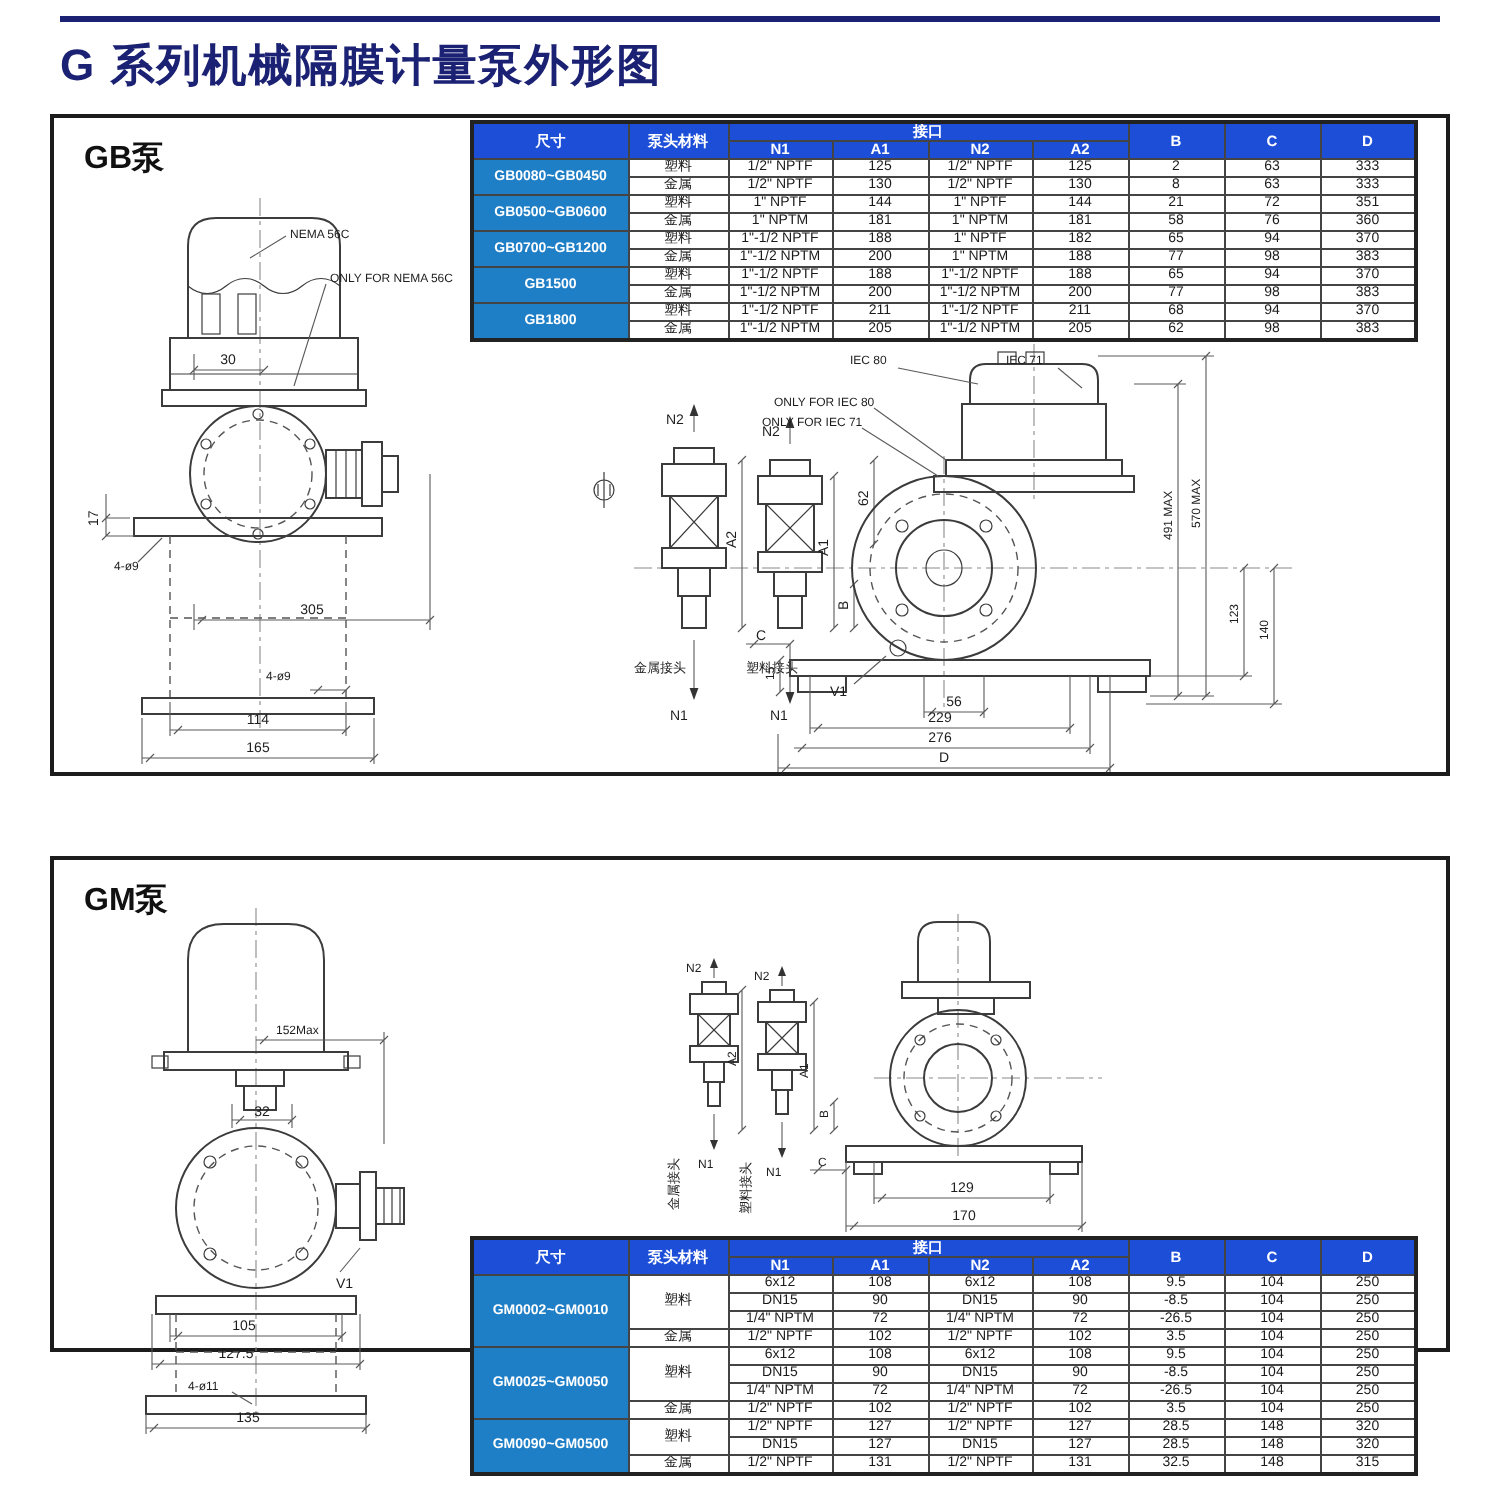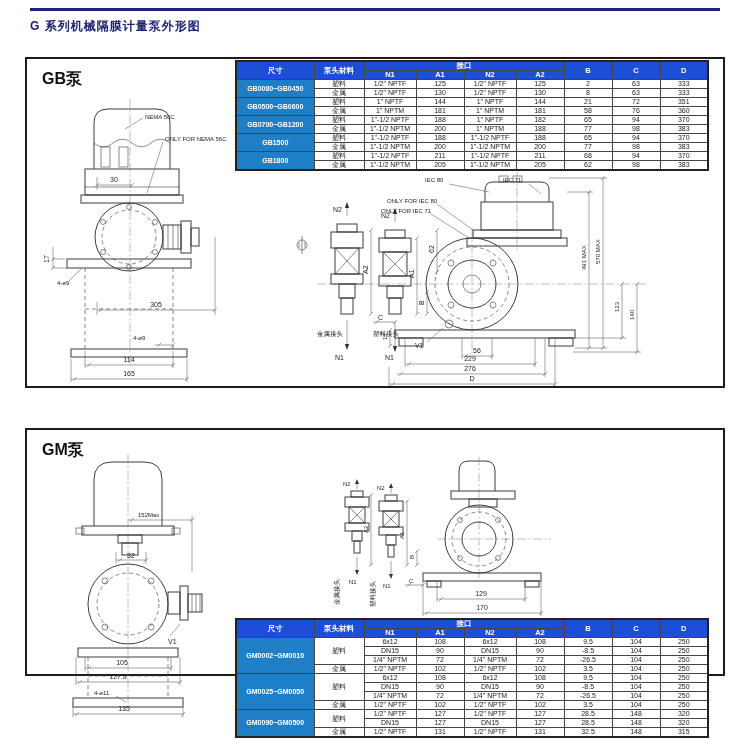--- a/index.html
+++ b/index.html
@@ -1,19 +1,19 @@
 <!DOCTYPE html>
 <html><head>
 <meta charset="utf-8">
 <style>
   html,body{margin:0;padding:0;}
   body{width:750px;height:754px;position:relative;background:#fff;
        font-family:"Liberation Sans", sans-serif;overflow:hidden;}
   .rule{position:absolute;left:30px;top:8px;width:690px;height:3px;background:#1b2173;}
-  .title{position:absolute;left:30px;top:18px;font-size:12px;font-weight:bold;color:#1b2173;letter-spacing:1px;}
+  .title{position:absolute;left:30px;top:18px;font-size:22px;font-weight:bold;color:#1b2173;letter-spacing:1px;}
   .panel{position:absolute;left:25px;width:700px;border:2px solid #1c1c1c;background:#fff;box-sizing:border-box;}
   #gb-panel{top:57px;height:331px;}
   #gm-panel{top:428px;height:248px;}
   .panel-label{position:absolute;left:15px;top:10px;font-size:16px;font-weight:bold;color:#111;text-align:center;}
   .draw{position:absolute;}
   .ol{fill:none;stroke:#3c3c3c;stroke-width:1;}
   .th{stroke-width:0.6;}
   .dl{fill:none;stroke:#5a5a5a;stroke-width:0.55;}
   .cl{fill:none;stroke:#8a8a8a;stroke-width:0.55;stroke-dasharray:9 2.5 2 2.5;}
   .dsh{fill:none;stroke:#555;stroke-width:0.7;stroke-dasharray:4 3;}

